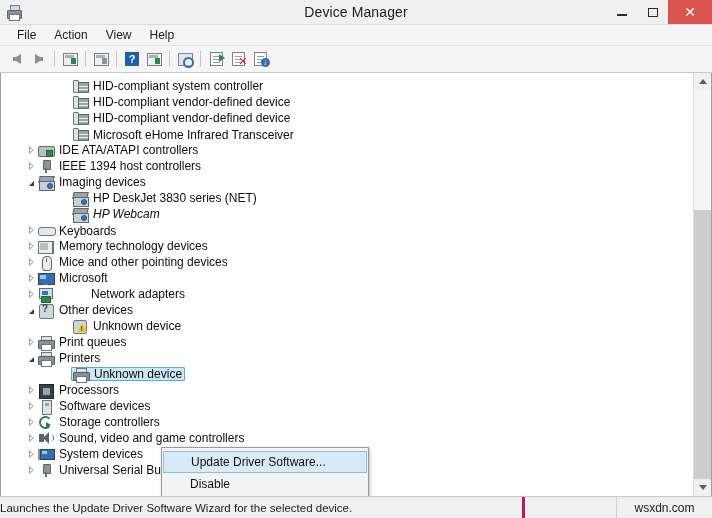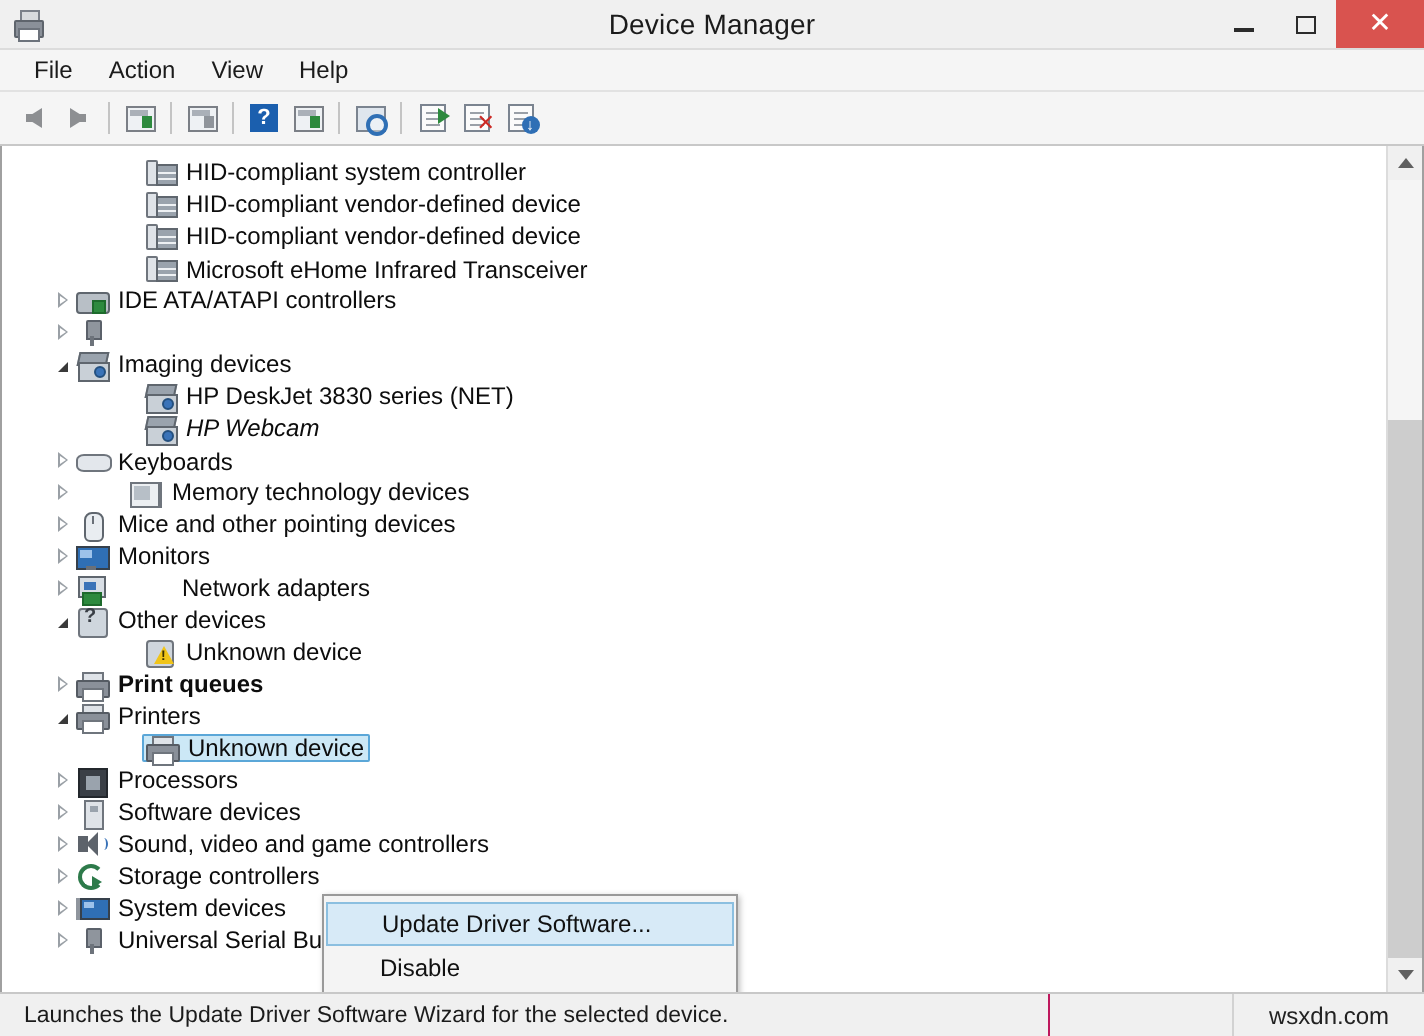--- a/index.html
+++ b/index.html
@@ -658,22 +658,22 @@
     border-top: 1px solid #c8c8c8;
     display: flex;
     align-items: center;
     font-size: 11.5px;
     color: #1b1b1b;
     flex: 0 0 auto;
     box-sizing: border-box;
   }
   .status-main {
     flex: 1 1 auto;
-    padding-left: 12px;
-    border-right: 1px solid #be185d;
+    padding-left: 0;
+    border-right: 3px solid #be185d;
     height: 100%;
     display: flex;
     align-items: center;
     box-sizing: border-box;
   }
   .status-cell {
     width: 92px;
     border-right: 1px solid #d2d2d2;
     height: 100%;
     box-sizing: border-box;
@@ -836,20 +836,21 @@
         </div>
         <div class="row" style="padding-left: 24px;">
           <span class="twisty">
             <span class="tw-collapsed"></span>
           </span>
           <span class="" style="display: flex; align-items: center;">
             <span class="ico i-ieee">
               <span class="plug"></span>
               <span class="stem"></span>
             </span>
+            <span class="label">IEEE 1394 host controllers</span>
           </span>
         </div>
         <div class="row" style="padding-left: 24px;">
           <span class="twisty">
             <span class="tw-expanded"></span>
           </span>
           <span class="" style="display: flex; align-items: center;">
             <span class="ico i-img">
               <span class="top"></span>
               <span class="base"></span>
@@ -884,21 +885,21 @@
           <span class="twisty">
             <span class="tw-collapsed"></span>
           </span>
           <span class="" style="display: flex; align-items: flex-end;">
             <span class="ico i-key">
               <span class="body"></span>
             </span>
             <span class="label">Keyboards</span>
           </span>
         </div>
-        <div class="row" style="padding-left: 24px; gap: 27px;">
+        <div class="row" style="padding-left: 24px;">
           <span class="twisty">
             <span class="tw-collapsed"></span>
           </span>
           <span class="" style="display: flex; align-items: center;">
             <span class="ico i-mem">
               <span class="body"></span>
               <span class="inner"></span>
               <span class="tab"></span>
             </span>
             <span class="label">Memory technology devices</span>
@@ -917,21 +918,21 @@
         </div>
         <div class="row" style="padding-left: 24px;">
           <span class="twisty">
             <span class="tw-collapsed"></span>
           </span>
           <span class="" style="display: flex; align-items: center;">
             <span class="ico i-mon">
               <span class="screen"></span>
               <span class="stand"></span>
             </span>
-            <span class="label">Monitors</span>
+            <span class="label">Microsoft</span>
           </span>
         </div>
         <div class="row" style="padding-left: 24px;">
           <span class="twisty">
             <span class="tw-collapsed"></span>
           </span>
           <span class="" style="display: flex; align-items: center; gap: 32px;">
             <span class="ico i-net">
               <span class="card"></span>
               <span class="plug2"></span>
@@ -958,21 +959,21 @@
               <span class="body"></span>
               <span class="warn"></span>
             </span>
             <span class="label">Unknown device</span>
           </span>
         </div>
         <div class="row" style="padding-left: 24px;">
           <span class="twisty">
             <span class="tw-collapsed"></span>
           </span>
-          <span class="" style="display: flex; align-items: center; font-weight: bold;">
+          <span class="" style="display: flex; align-items: center;">
             <span class="ico i-print">
               <span class="top"></span>
               <span class="body"></span>
               <span class="paper"></span>
             </span>
             <span class="label">Print queues</span>
           </span>
         </div>
         <div class="row" style="padding-left: 24px;">
           <span class="twisty">
@@ -1018,37 +1019,37 @@
               <span class="body"></span>
             </span>
             <span class="label">Software devices</span>
           </span>
         </div>
         <div class="row" style="padding-left: 24px;">
           <span class="twisty">
             <span class="tw-collapsed"></span>
           </span>
           <span class="" style="display: flex; align-items: center;">
+            <span class="ico i-stor">
+              <span class="c"></span>
+            </span>
+            <span class="label">Storage controllers</span>
+          </span>
+        </div>
+        <div class="row" style="padding-left: 24px;">
+          <span class="twisty">
+            <span class="tw-collapsed"></span>
+          </span>
+          <span class="" style="display: flex; align-items: center;">
             <span class="ico i-snd">
               <span class="spk"></span>
               <span class="cone"></span>
               <span class="wave"></span>
             </span>
             <span class="label">Sound, video and game controllers</span>
-          </span>
-        </div>
-        <div class="row" style="padding-left: 24px;">
-          <span class="twisty">
-            <span class="tw-collapsed"></span>
-          </span>
-          <span class="" style="display: flex; align-items: center;">
-            <span class="ico i-stor">
-              <span class="c"></span>
-            </span>
-            <span class="label">Storage controllers</span>
           </span>
         </div>
         <div class="row" style="padding-left: 24px;">
           <span class="twisty">
             <span class="tw-collapsed"></span>
           </span>
           <span class="" style="display: flex; align-items: center;">
             <span class="ico i-sys">
               <span class="bars"></span>
               <span class="screen"></span>

